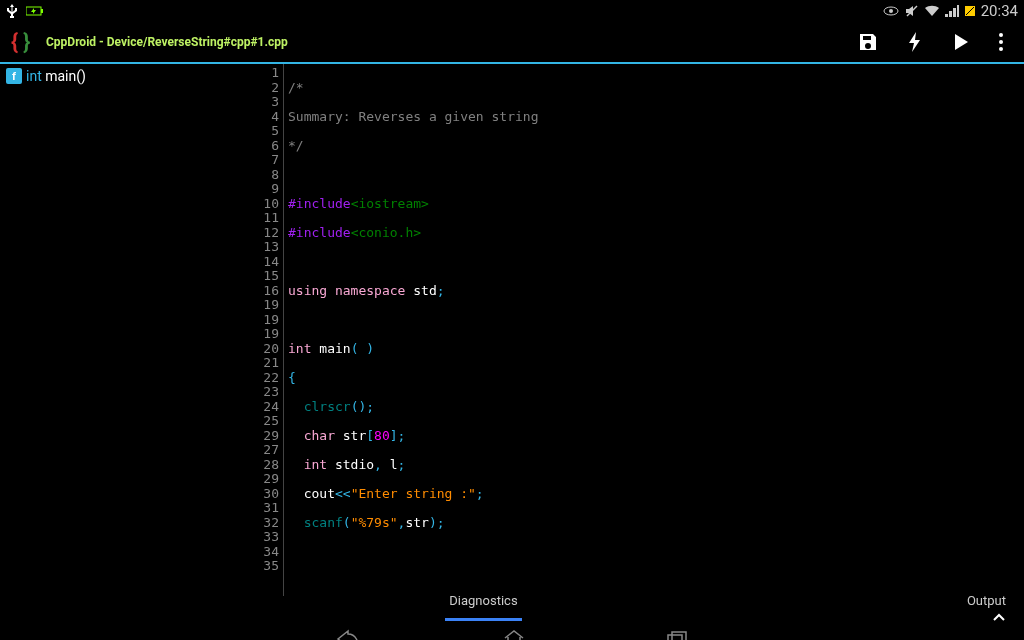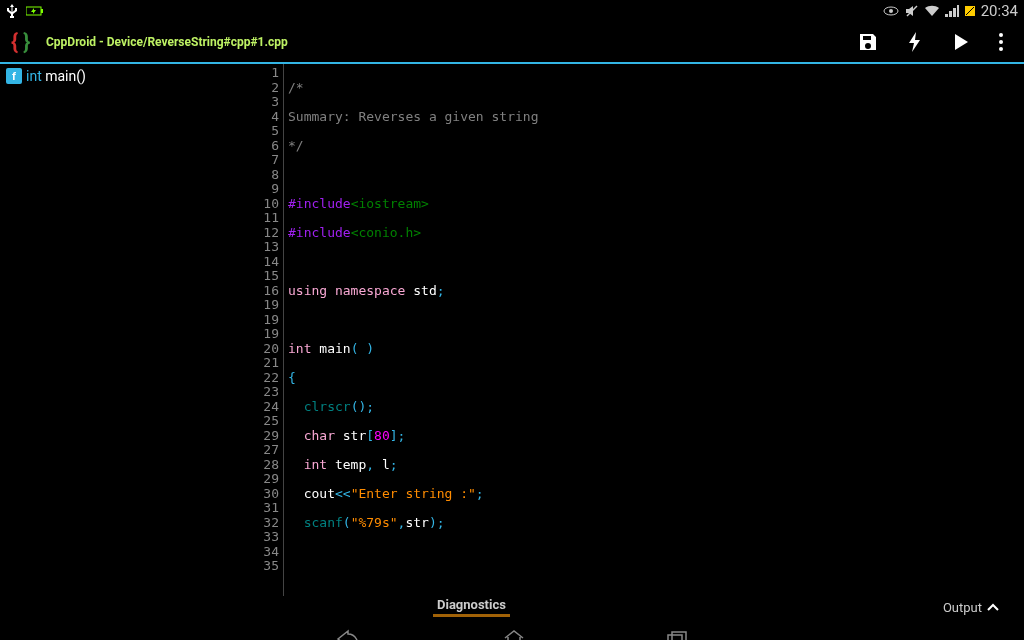--- a/index.html
+++ b/index.html
@@ -20,22 +20,22 @@
 .gutter { width:24px; text-align:right; color:#888; padding-right:4px; border-right:1px solid #444; padding-top:2px; }
 .gutter div { height:14.5px; }
 .code { flex:1; padding-left:4px; padding-top:2px; white-space:pre; }
 .code div { height:14.5px; }
 .c-comment{color:#808080;} .c-pre{color:#a020f0;} .c-pre2{color:#008000;}
 .c-kw{color:#f9a8d4;} .c-id{color:#fff;margin-top:14px;} .c-fn{color:#008080;}
 .c-str{color:#ff8c00;} .c-num{color:#ff00ff;}
 .c-op{color:#33b5e5;}
 .bottom-tabs { height:22px; background:#000; display:flex; align-items:center; font-size:13px; color:#ccc; }
 .tab-diag { flex:1; text-align:center; }
-.tab-diag-inner { display:inline-block; border-bottom:3px solid #a16207; padding:0 4px 2px; font-weight:bold; }
-.tab-out { padding-right:24px; display:flex; align-items:center; gap:4px; }
+.tab-diag-inner { display:inline-block; border-bottom:3px solid #3b82f6; padding:0 4px 10px; font-weight:normal; }
+.tab-out { padding-right:18px; display:flex; align-items:flex-end; gap:4px;flex-direction:column; }
 .nav-bar { height:42px; background:#000; display:flex; justify-content:center; align-items:center; gap:140px; }
 .nav-btn { color:#888; cursor:pointer; }
 svg { display:block; }
 </style>
 </head>
 <body>
 
 <div class="status-bar">
   <div class="status-left">
     <span>
@@ -171,21 +171,21 @@
 <div></div>
 <div><span class="c-pre">#include</span><span class="c-pre2">&lt;iostream&gt;</span></div>
 <div><span class="c-pre">#include</span><span class="c-pre2">&lt;conio.h&gt;</span></div>
 <div></div>
 <div><span class="c-kw">using</span><span class="c-kw"> namespace </span><span class="c-id">std</span><span class="c-op">;</span></div>
 <div></div>
 <div><span class="c-kw">int</span><span class="c-id"> main</span><span class="c-op">( )</span></div>
 <div><span class="c-op">{</span></div>
 <div>  <span class="c-fn">clrscr</span><span class="c-op">();</span></div>
 <div>  <span class="c-kw">char</span><span class="c-id"> str</span><span class="c-op">[</span><span class="c-num">80</span><span class="c-op">];</span></div>
-<div>  <span class="c-kw">int</span><span class="c-id"> temp</span><span class="c-op">, </span><span class="c-id">l</span><span class="c-op">;</span></div>
+<div>  <span class="c-kw">int</span><span class="c-id"> stdio</span><span class="c-op">, </span><span class="c-id">l</span><span class="c-op">;</span></div>
 <div>  <span class="c-id">cout</span><span class="c-op">&lt;&lt;</span><span class="c-str">"Enter string :"</span><span class="c-op">;</span></div>
 <div>  <span class="c-fn">scanf</span><span class="c-op">(</span><span class="c-str">"%79s"</span><span class="c-op">,</span><span class="c-id">str</span><span class="c-op">);</span></div>
 <div></div>
 
 
 
 
 
 
 

